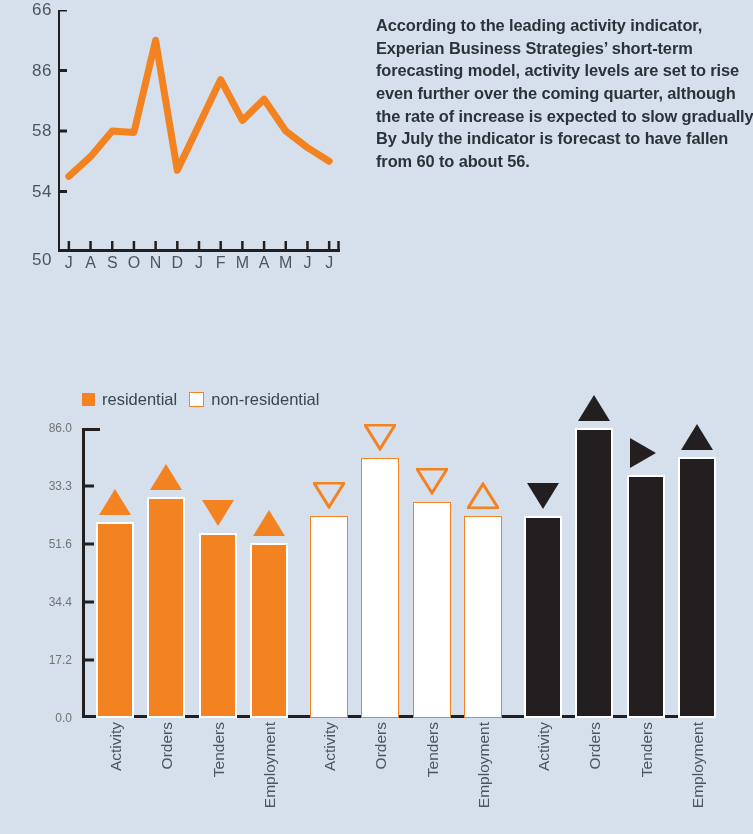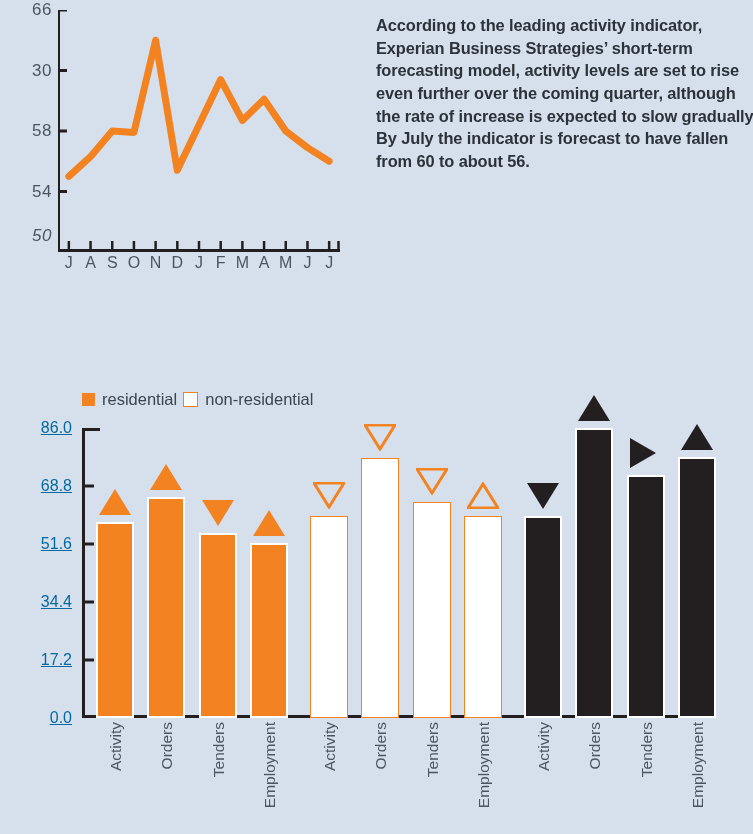--- a/index.html
+++ b/index.html
@@ -40,29 +40,29 @@
     margin:0 0 18px 0;
     font-size:16.4px;line-height:1.38;
     font-weight:bold;
     color:#2c3239;
     letter-spacing:-0.1px;
   }
   #intro-text p:last-child{margin-bottom:0;}
 
   
   #bar-chart{position:absolute;left:0;top:380px;width:753px;height:454px;}
-  #legend{position:absolute;left:82px;top:10px;display:flex;align-items:flex-start;gap:6px;}
+  #legend{position:absolute;left:82px;top:10px;display:flex;align-items:flex-start;gap:12px;}
   .legend-item{display:flex;align-items:center;gap:7px;}
   .legend-swatch{width:13px;height:13px;display:inline-block;}
   .legend-label{font-size:16.5px;color:#3b4550;}
 
   #bc-plotwrap{position:absolute;left:0;top:48px;width:753px;height:290px;}
   .bc-ylabel{
     position:absolute;right:0;transform:translateY(-50%);
-    font-size:16px;color:#0369a1;white-space:nowrap;text-decoration:underline;
+    font-size:12px;color:#737373;white-space:nowrap;
   }
   #bc-ylabels{position:absolute;left:0;top:0;width:72px;height:290px;}
   #bc-plot{position:absolute;left:82px;top:0;width:632px;height:290px;}
   .bar{
     position:absolute;bottom:0;
   }
   .bar.residential{background:#f38220;border:2px solid #ffffff;box-sizing:border-box;}
   .bar.nonresidential{background:#ffffff;border:1.5px solid #f38220;box-sizing:border-box;}
   .bar.civil{background:#231f20;border:2px solid #ffffff;box-sizing:border-box;}
 
@@ -82,24 +82,24 @@
     font-size:15.5px;color:#4c555f;white-space:nowrap;
   }
 </style>
 </head>
 <body>
 
 <div class="page">
 
   <div id="line-chart">
     <div class="lc-ylabels" id="lc-ylabels">
-        <div class="lc-ylabel" style="top: 236px; font-style: italic;">50</div>
+        <div class="lc-ylabel" style="top: 260px;">50</div>
         <div class="lc-ylabel" style="top: 191.5px;">54</div>
         <div class="lc-ylabel" style="top: 131px;">58</div>
-        <div class="lc-ylabel" style="top: 70.5px;">30</div>
+        <div class="lc-ylabel" style="top: 70.5px;">86</div>
         <div class="lc-ylabel" style="top: 10px; margin-left: 36px;">66</div>
       </div>
     <svg class="lc-plot" id="lc-svg" width="282" height="242" viewBox="0 0 282 242">
         <line x1="0.5" y1="0" x2="0.5" y2="242" stroke="#231f20" stroke-width="3"></line>
         <line x1="0" y1="240.5" x2="282" y2="240.5" stroke="#231f20" stroke-width="3"></line>
         <line x1="0" y1="242" x2="9" y2="242" stroke="#231f20" stroke-width="3"></line>
         <line x1="0" y1="181.5" x2="9" y2="181.5" stroke="#231f20" stroke-width="3"></line>
         <line x1="0" y1="121" x2="9" y2="121" stroke="#231f20" stroke-width="3"></line>
         <line x1="0" y1="60.5" x2="9" y2="60.5" stroke="#231f20" stroke-width="3"></line>
         <line x1="0" y1="0" x2="9" y2="0" stroke="#231f20" stroke-width="3"></line>
@@ -150,21 +150,21 @@
           <span class="legend-swatch" style="background: rgb(255, 255, 255); border: 1px solid rgb(243, 130, 32);"></span>
           <span class="legend-label">non-residential</span>
         </div>
       </div>
     <div id="bc-plotwrap">
       <div id="bc-ylabels">
           <div class="bc-ylabel" style="top: 290px;">0.0</div>
           <div class="bc-ylabel" style="top: 232px;">17.2</div>
           <div class="bc-ylabel" style="top: 174px; margin-left: 12px;">34.4</div>
           <div class="bc-ylabel" style="top: 116px;">51.6</div>
-          <div class="bc-ylabel" style="top: 58px;">68.8</div>
+          <div class="bc-ylabel" style="top: 58px;">33.3</div>
           <div class="bc-ylabel" style="top: 0px;">86.0</div>
         </div>
       <svg id="bc-axis" width="632" height="290" viewBox="0 0 632 290" style="position:absolute;left:82px;top:0;">
           <line x1="1.5" y1="0" x2="1.5" y2="290" stroke="#231f20" stroke-width="3"></line>
           <line x1="0" y1="288.5" x2="632" y2="288.5" stroke="#231f20" stroke-width="3"></line>
           <line x1="1" y1="290" x2="12" y2="290" stroke="#231f20" stroke-width="3"></line>
           <line x1="1" y1="232" x2="12" y2="232" stroke="#231f20" stroke-width="3"></line>
           <line x1="1" y1="174" x2="12" y2="174" stroke="#231f20" stroke-width="3"></line>
           <line x1="1" y1="116" x2="12" y2="116" stroke="#231f20" stroke-width="3"></line>
           <line x1="1" y1="58.00000000000003" x2="12" y2="58.00000000000003" stroke="#231f20" stroke-width="3"></line>

